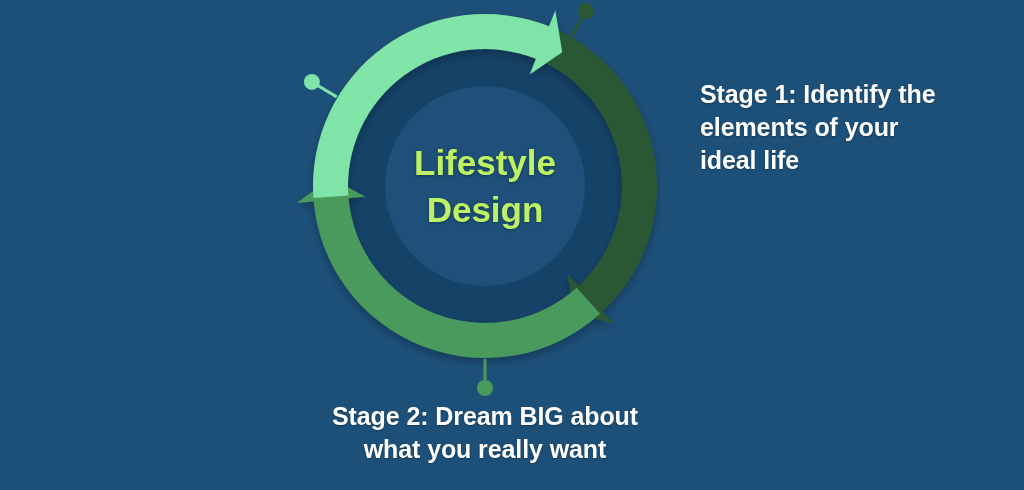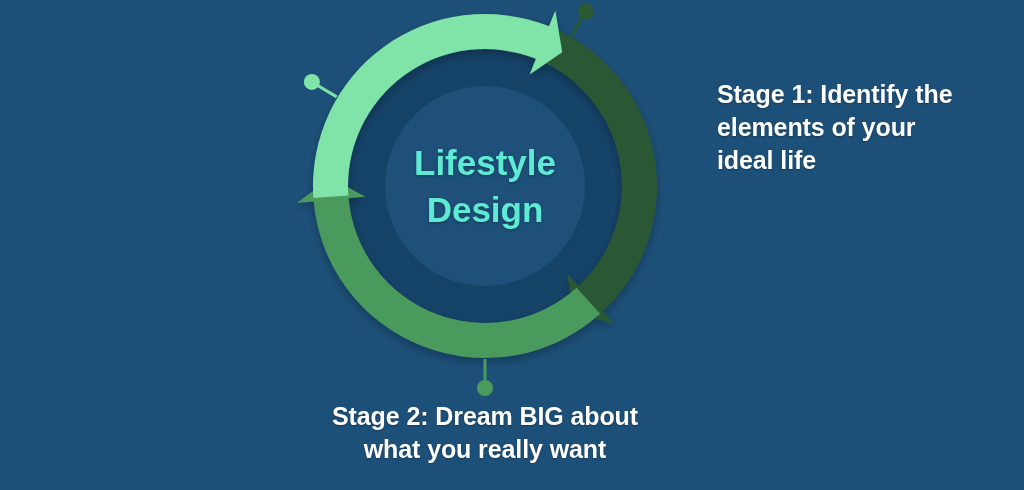--- a/index.html
+++ b/index.html
@@ -39,35 +39,34 @@
     left: 8px;
     top: 60px;
     width: 290px;
     text-align: right;
   }
   #label-stage1 {
     left: 700px;
     top: 78px;
     width: 300px;
     text-align: left;
-    margin-left: 17px;
   }
   #label-stage2 {
     left: 270px;
     top: 400px;
     width: 430px;
     text-align: center;
   }
   .center-text {
     position: absolute;
     left: 385px;
     top: 140px;
     width: 200px;
     text-align: center;
-    color: #5eead4;
+    color: #bef264;
     font-weight: bold;
     font-size: 35px;
     line-height: 1.33;
     text-shadow: 0 1px 3px rgba(0,0,0,0.32);
     white-space: pre-line;
   }
 </style>
 </head>
 <body>
 

